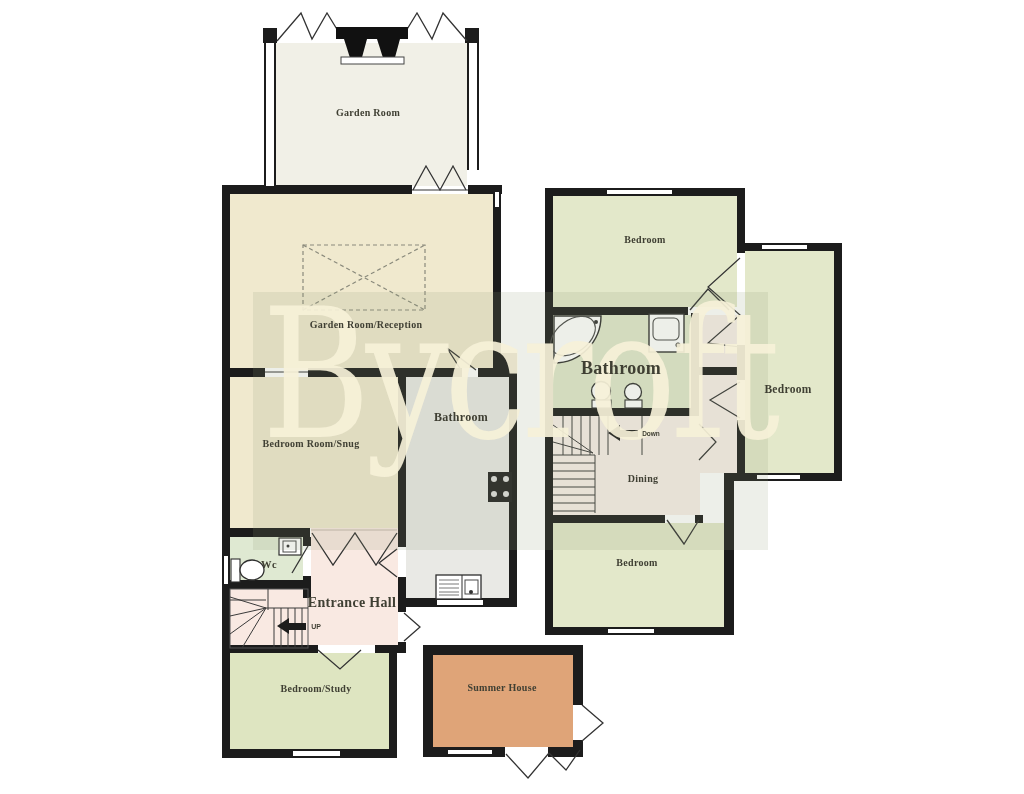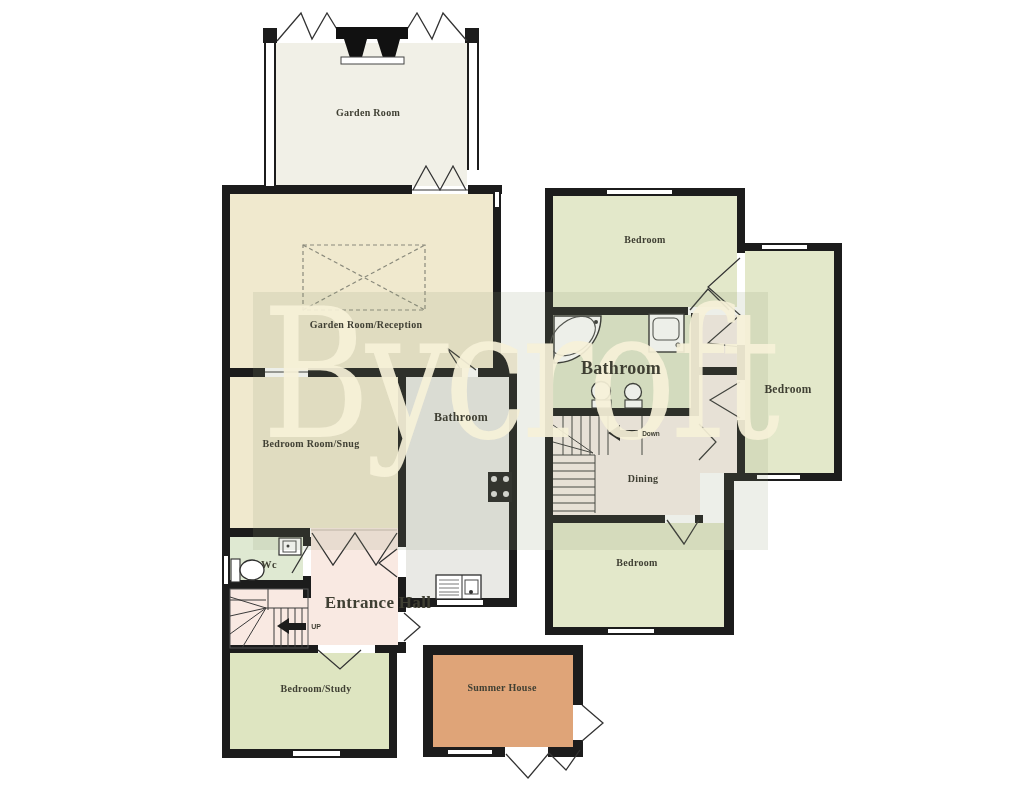--- a/index.html
+++ b/index.html
@@ -239,21 +239,21 @@
   </svg>
 
   <div class="wm-tint" style="left: 253px; top: 292px; width: 515px; height: 258px; background: rgba(145, 155, 118, 0.16);"></div>
   <div class="wm-brand">Bycroft</div>
 
   <div class="lbl" style="left:368px;top:112px;">Garden Room</div>
   <div class="lbl" style="left:366px;top:324px;">Garden Room/Reception</div>
   <div class="lbl" style="left:311px;top:443px;">Bedroom Room/Snug</div>
   <div class="lbl" style="left:461px;top:417px;font-size:12px;">Bathroom</div>
   <div class="lbl small" style="left:269px;top:564px;">Wc</div>
-  <div class="lbl" style="left:378px;top:603px;font-size:17px;">Entrance Hall</div>
+  <div class="lbl" style="left:352px;top:603px;font-size:14px;">Entrance Hall</div>
   <div class="lbl tiny" style="left:316px;top:626px;">UP</div>
   <div class="lbl" style="left:316px;top:688px;">Bedroom/Study</div>
   <div class="lbl" style="left:502px;top:687px;text-align:right;">Summer House</div>
   <div class="lbl" style="left:645px;top:239px;">Bedroom</div>
   <div class="lbl" style="left:788px;top:389px;font-size:11.5px;">Bedroom</div>
   <div class="lbl" style="left:621px;top:368px;font-size:18px;">Bathroom</div>
   <div class="lbl" style="left:643px;top:478px;">Dining</div>
   <div class="lbl tiny" style="left:651px;top:433px;font-size:6.5px;">Down</div>
   <div class="lbl" style="left:637px;top:562px;">Bedroom</div>
 

